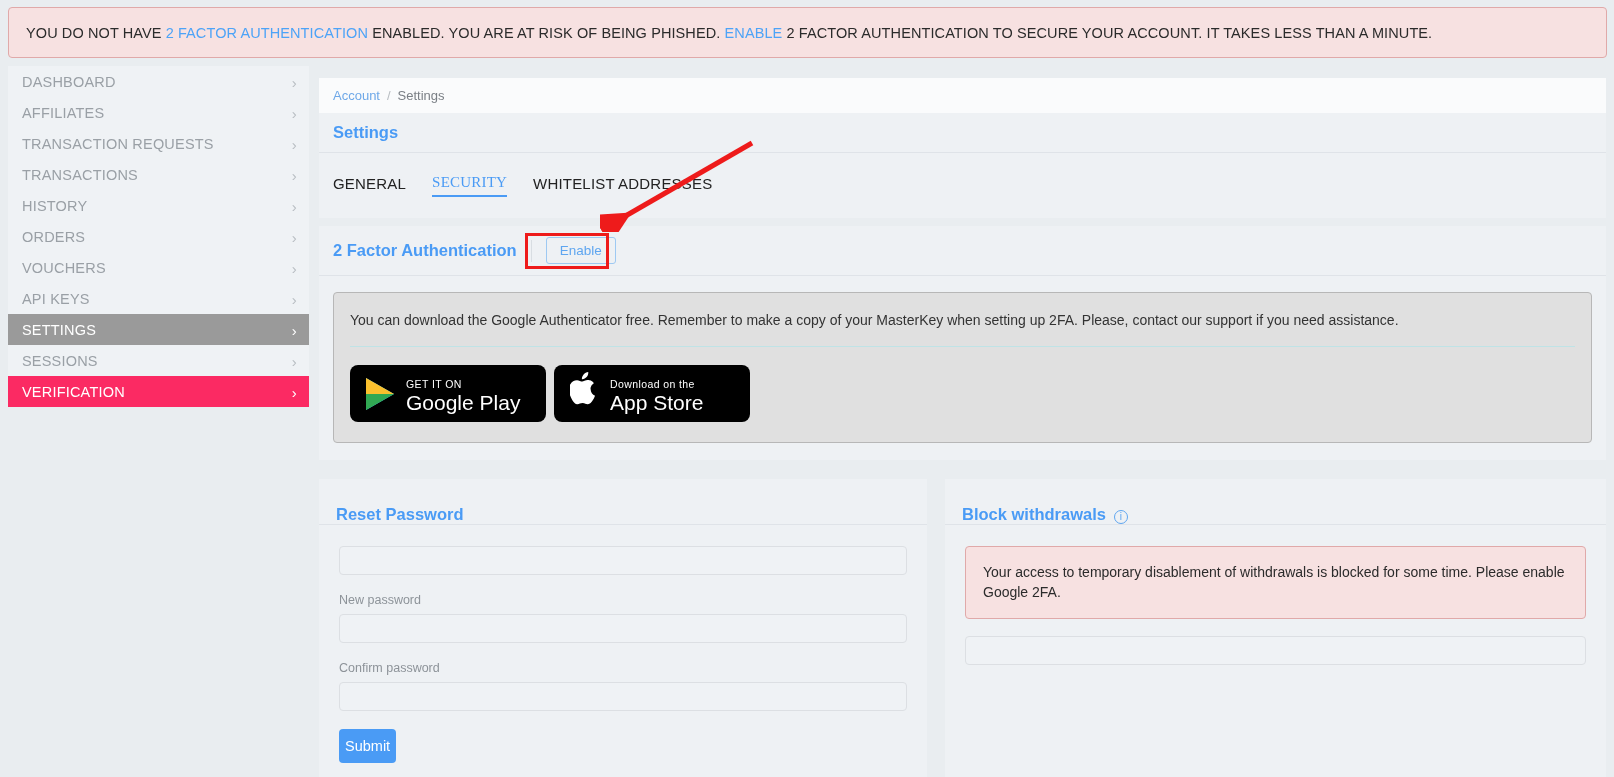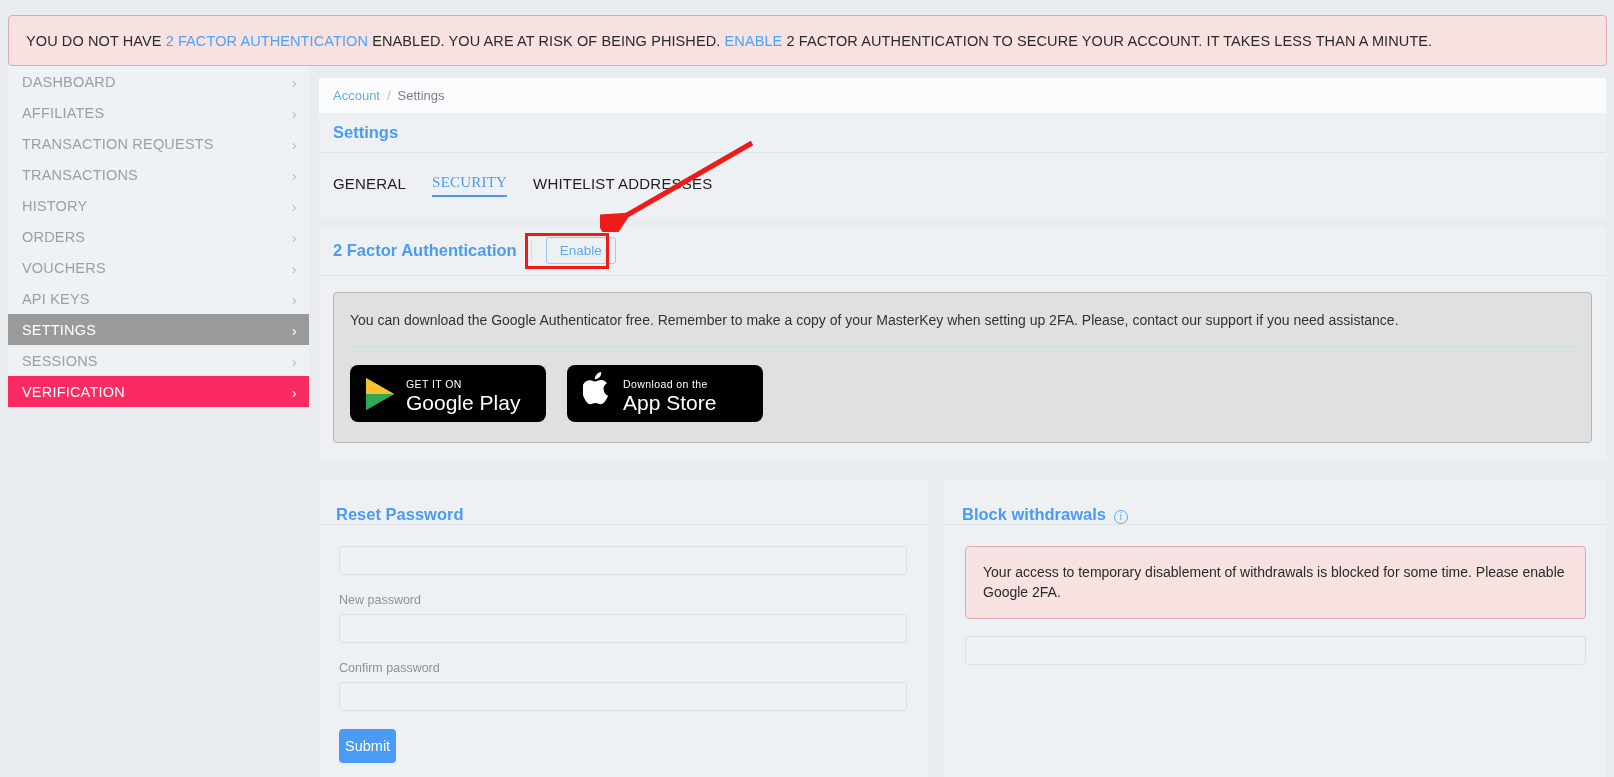--- a/index.html
+++ b/index.html
@@ -8,21 +8,21 @@
     width: 1614px; height: 777px;
     background: #e9edf0;
     font-family: "Liberation Sans", sans-serif;
     overflow: hidden;
   }
   .page { position: relative; width: 1614px; height: 777px; }
 
   
   .banner {
     position: absolute;
-    left: 8px; top: 15px;
+    left: 8px; top: 7px;
     width: 1599px; height: 51px;
     background: #f7e1e1;
     border: 1px solid #e0a9a9;
     border-radius: 4px;
     display: flex; align-items: center;
   }
   .banner-text {
     padding-left: 17px;
     font-size: 14.5px;
     letter-spacing: .1px;
@@ -149,21 +149,21 @@
 
   .info-box {
     margin: 16px 14px 0 14px;
     background: #e0e0e0;
     border: 1px solid #b7b7b7;
     border-radius: 4px;
     padding: 18px 16px 20px 16px;
   }
   .info-text { font-size: 14px; color: #333; line-height: 1.3; }
   .info-rule { height: 1px; background: #bfe3e6; margin: 17px 0 18px 0; }
-  .badges { display: flex; gap: 21px; }
+  .badges { display: flex; gap: 8px; }
 
   .badge {
     background: #000;
     border-radius: 8px;
     height: 57px;
     display: flex; align-items: center;
     padding: 0 16px;
     cursor: pointer;
     color: #fff;
   }

